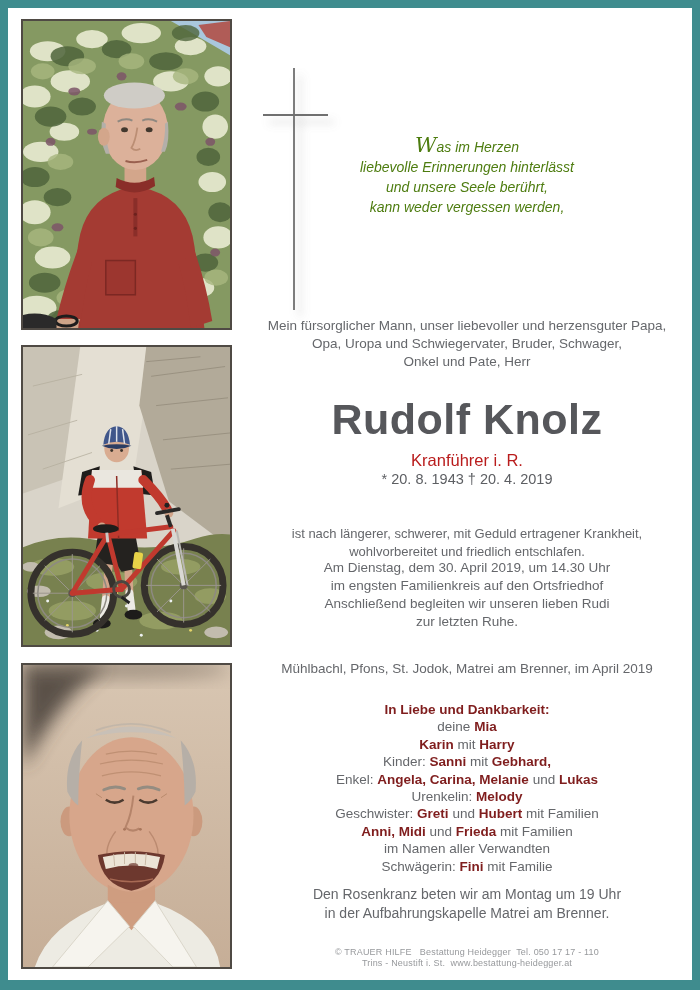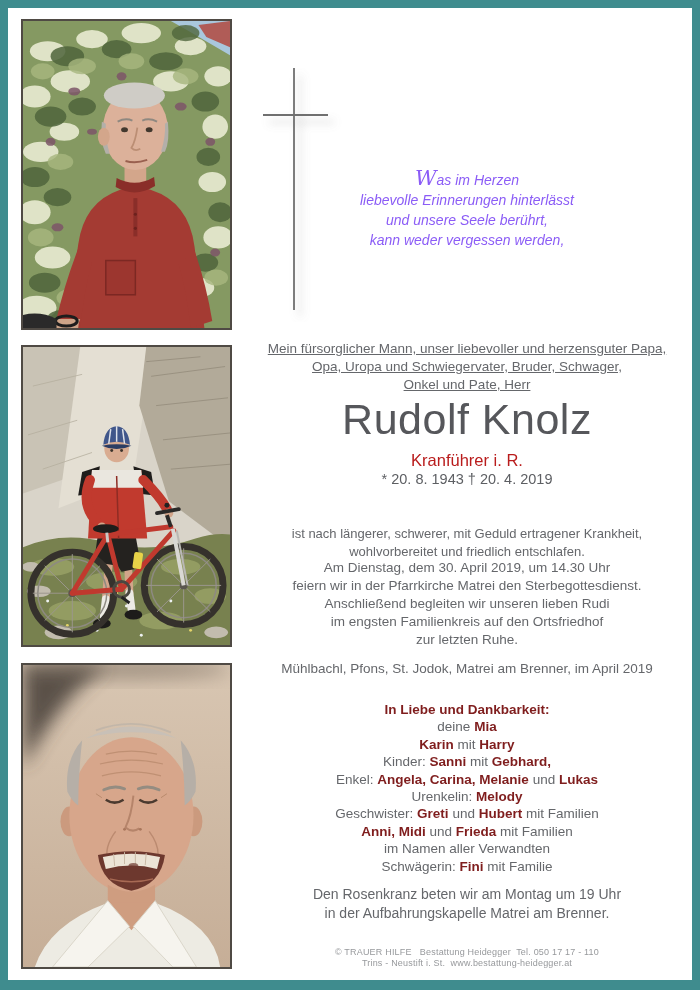--- a/index.html
+++ b/index.html
@@ -14,24 +14,24 @@
   .photo svg{display:block;width:100%;height:100%;}
   .photo.p1{top:11px;height:311px;}
   .photo.p2{top:337px;height:302px;}
   .photo.p3{top:655px;height:306px;}
   
   .cross{position:absolute;left:247px;top:52px;}
   
   .content{position:absolute;left:234px;top:0;width:450px;height:100%;}
   .content>div,.content>h1{position:absolute;left:0;width:100%;text-align:center;margin:0;}
   .line{white-space:pre;}
-  .poem{top:160px;font-size:14px;line-height:20px;font-style:italic;color:#8b5cf6;}
+  .poem{top:127px;font-size:14px;line-height:20px;font-style:italic;color:#4d7c0f;}
   .fancy-initial{font-family:"DejaVu Serif",serif;font-style:italic;font-size:1.5em;line-height:1;}
-  .intro{top:332px;font-size:13.5px;line-height:18px;text-decoration:underline;}
-  .name{top:388px;font-size:43px;line-height:46px;font-weight:normal;color:#56575b;letter-spacing:.5px;}
+  .intro{top:309px;font-size:13.5px;line-height:18px;}
+  .name{top:388px;font-size:43px;line-height:46px;font-weight:bold;color:#56575b;letter-spacing:.5px;}
   .profession{top:442px;font-size:16.5px;line-height:20px;color:#b91c1c;}
   .dates{top:463px;font-size:14.5px;color:#5d5f63;}
   .notice{top:517px;font-size:13px;line-height:18px;}
   .funeral{top:551px;font-size:13.5px;line-height:18px;}
   .places{top:653px;font-size:13.5px;}
   .family{top:693px;font-size:13.5px;line-height:17.4px;}
   .family .b,.b{font-weight:bold;color:#7f1d1d;}
   .rosary{top:877px;font-size:14px;line-height:18.5px;}
   .footer{top:939px;font-size:9px;line-height:10.8px;color:#97999c;letter-spacing:.2px;}
 </style>
@@ -339,23 +339,22 @@
       </div>
     <h1 class="name">Rudolf Knolz</h1>
     <div class="profession">Kranführer i. R.</div>
     <div class="dates">* 20. 8. 1943  † 20. 4. 2019</div>
     <div class="notice">
         <div class="line">ist nach längerer, schwerer, mit Geduld ertragener Krankheit,</div>
         <div class="line">wohlvorbereitet und friedlich entschlafen.</div>
       </div>
     <div class="funeral">
         <div class="line">Am Dienstag, dem 30. April 2019, um 14.30 Uhr</div>
-        <div class="line">feiern wir in der Pfarrkirche Matrei den Sterbegottesdienst.</div>
+        <div class="line">im engsten Familienkreis auf den Ortsfriedhof</div>
         <div class="line">Anschließend begleiten wir unseren lieben Rudi</div>
-        <div class="line">im engsten Familienkreis auf den Ortsfriedhof</div>
         <div class="line">zur letzten Ruhe.</div>
       </div>
     <div class="places">Mühlbachl, Pfons, St. Jodok, Matrei am Brenner, im April 2019</div>
     <div class="family">
         <div class="line"><span class="b">In Liebe und Dankbarkeit:</span></div>
         <div class="line"><span>deine </span><span class="b">Mia</span></div>
         <div class="line"><span class="b">Karin</span><span> mit </span><span class="b">Harry</span></div>
         <div class="line"><span>Kinder: </span><span class="b">Sanni</span><span> mit </span><span class="b">Gebhard,</span></div>
         <div class="line"><span>Enkel: </span><span class="b">Angela, Carina, Melanie</span><span> und </span><span class="b">Lukas</span></div>
         <div class="line"><span>Urenkelin: </span><span class="b">Melody</span></div>

